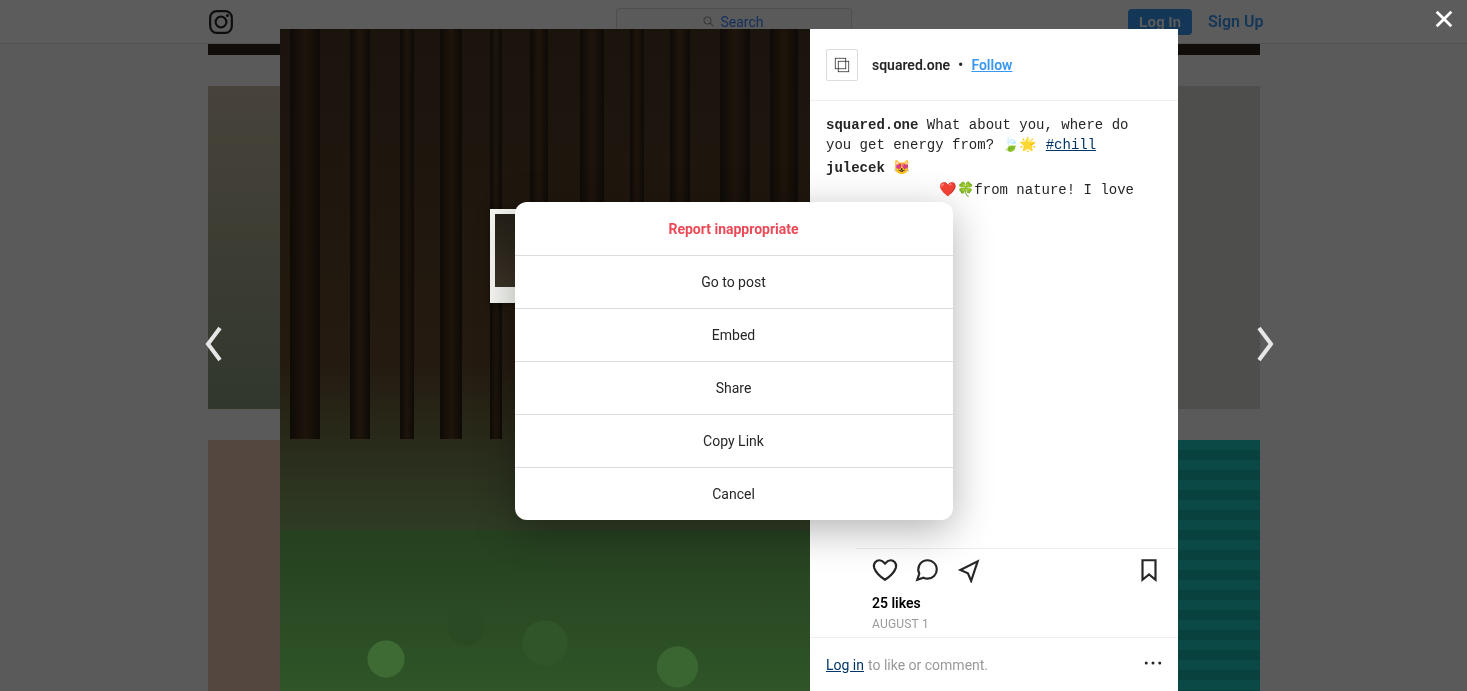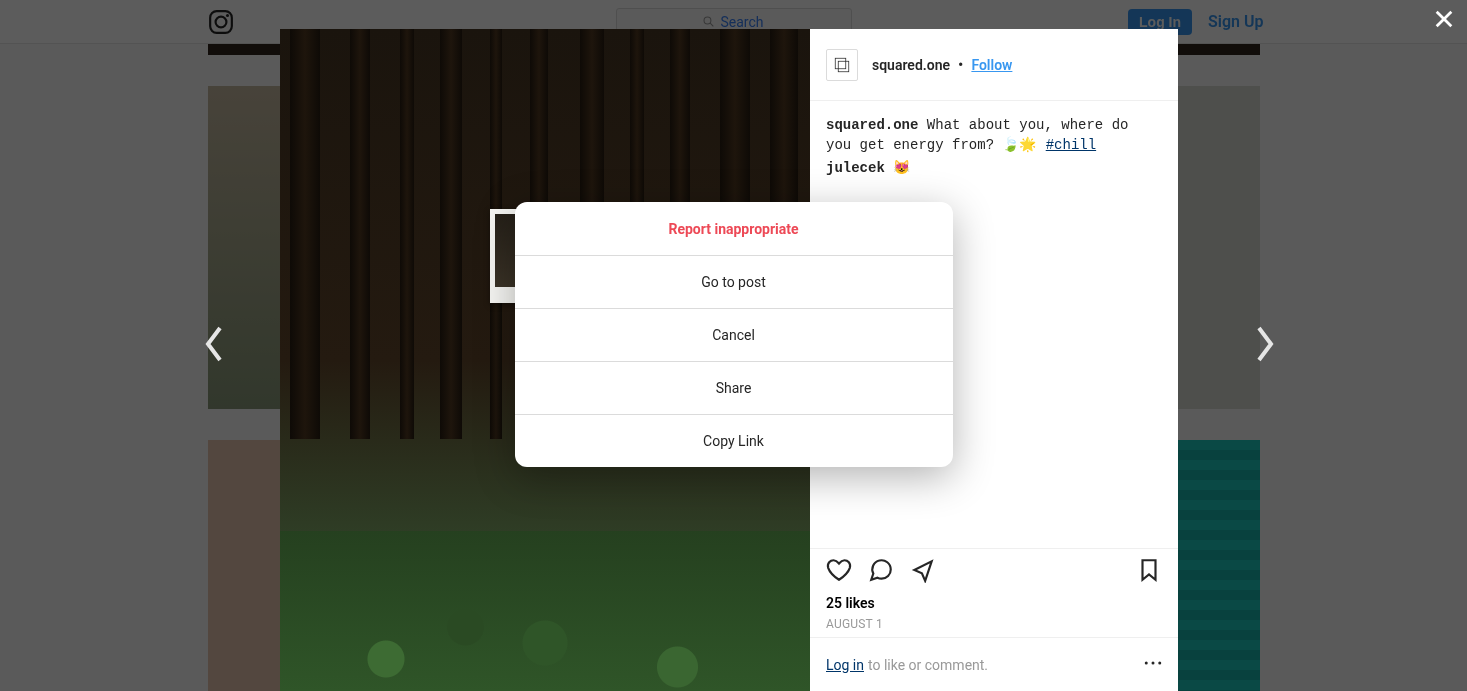--- a/index.html
+++ b/index.html
@@ -59,21 +59,21 @@
   .avatar svg { width:18px; height:18px; stroke:#262626; fill:none; }
   .uname { font-weight:600; font-size:14px; color:#262626; }
   .dot { color:#262626; margin:0 4px; }
   .follow { color:#3897f0; font-weight:600; font-size:14px; }
 
   .comments { flex:1; padding:14px 16px; font-size:14px; line-height:1.45; color:#262626; overflow:hidden;font-family:Liberation Mono, monospace; }
   .comments .uname2 { font-weight:600; }
   .hashtag { color:#003569; }
   .comment-row { margin-top:2px; }
 
-  .actions { padding:8px 16px 6px; border-top:1px solid #efefef; }
+  .actions { padding:8px 16px 6px; border-top:1px solid #efefef;margin-left:46px; }
   .action-icons { display:flex; align-items:center; gap:16px; }
   .action-icons .spacer { flex:1; }
   .action-icons svg { width:26px; height:26px; stroke:#262626; fill:none; stroke-width:2; cursor:pointer; }
   .likes { font-weight:600; font-size:14px; margin-top:8px; }
   .date { font-size:12px; letter-spacing:.2px; color:#999; margin-top:6px; text-transform:uppercase; }
 
   .addc { border-top:1px solid #efefef; padding:16px; display:flex; align-items:center; font-size:14px; }
   .addc .login-link { color:#003569; font-weight:400; }
   .addc .rest { color:#999; margin-left:4px; }
   .addc .more { margin-left:auto; color:#262626; cursor:pointer; }
@@ -180,20 +180,23 @@
     </div>
 
     <div class="comments">
       <div>
         <span class="uname2">squared.one</span>
         <span>What about you, where do you get energy from? 🍃🌟 </span><a href="#" class="hashtag">#chill</a>
       </div>
       <div class="comment-row">
         <span class="uname2">julecek</span><span> 😻</span>
       </div>
+      <div class="comment-row" style="text-align:right; padding-right:28px;">
+        <span>❤️🍀<span>from nature! I love</span></span>
+      </div>
     </div>
 
     <div class="actions">
       <div class="action-icons">
         <span><svg viewBox="0 0 24 24">
               <path d="M12 21s-8-5.2-10-11C.8 5.5 4 3 7 3c2 0 3.5 1.2 5 3 1.5-1.8 3-3 5-3 3 0 6.2 2.5 5 7-2 5.8-10 11-10 11z"></path>
             </svg></span>
         <span><svg viewBox="0 0 24 24">
               <path d="M21 11.5a8.38 8.38 0 0 1-8.5 8.5 8.5 8.5 0 0 1-3.8-.9L3 21l1.9-5.7A8.5 8.5 0 1 1 21 11.5z"></path>
             </svg></span>
@@ -219,16 +222,17 @@
             <circle cx="21" cy="3" r="2"></circle>
           </svg>
       </span>
     </div>
   </div>
 </div>
 
 <div class="dialog">
   <div class="item danger">Report inappropriate</div>
   <div class="item">Go to post</div>
-  <div class="item">Cancel</div>
+  <div class="item">Embed</div>
   <div class="item">Share</div>
   <div class="item">Copy Link</div>
+  <div class="item">Cancel</div>
 </div>
 
 </body></html>

